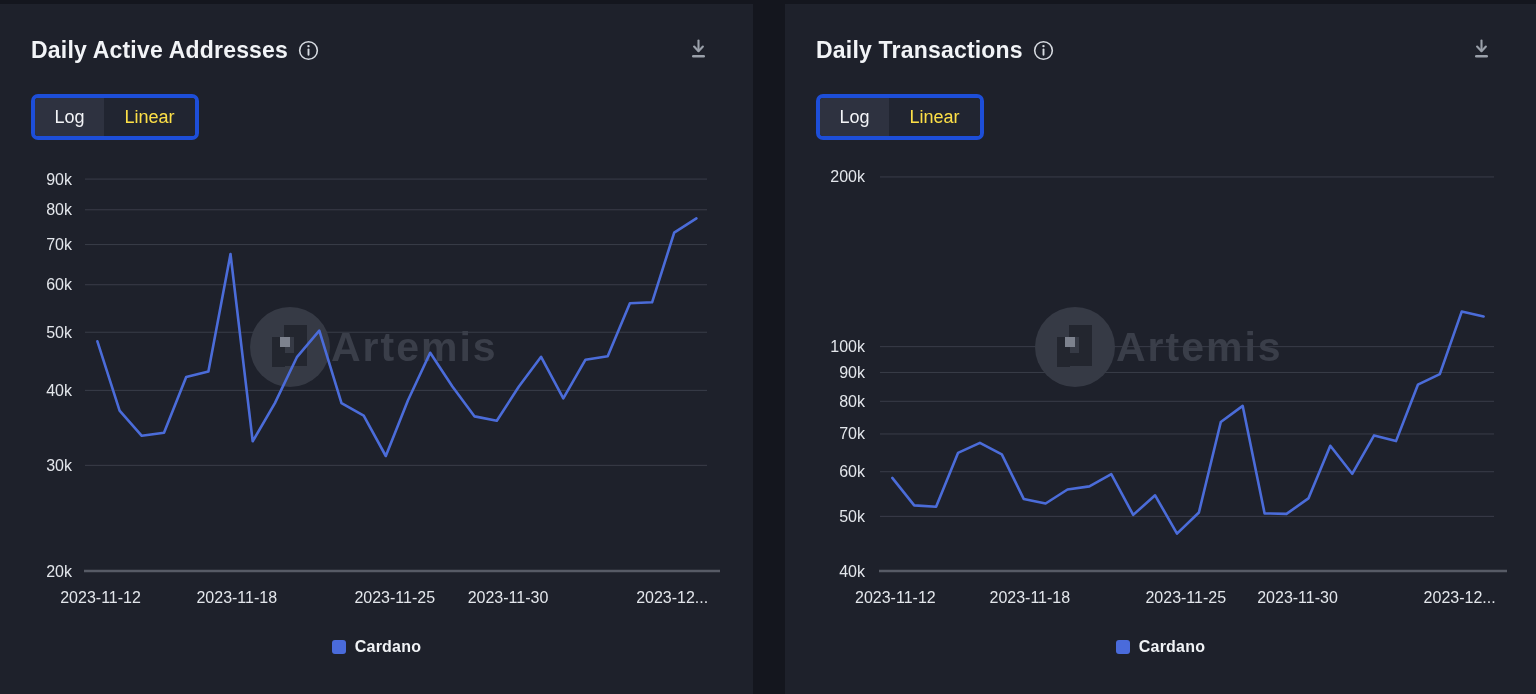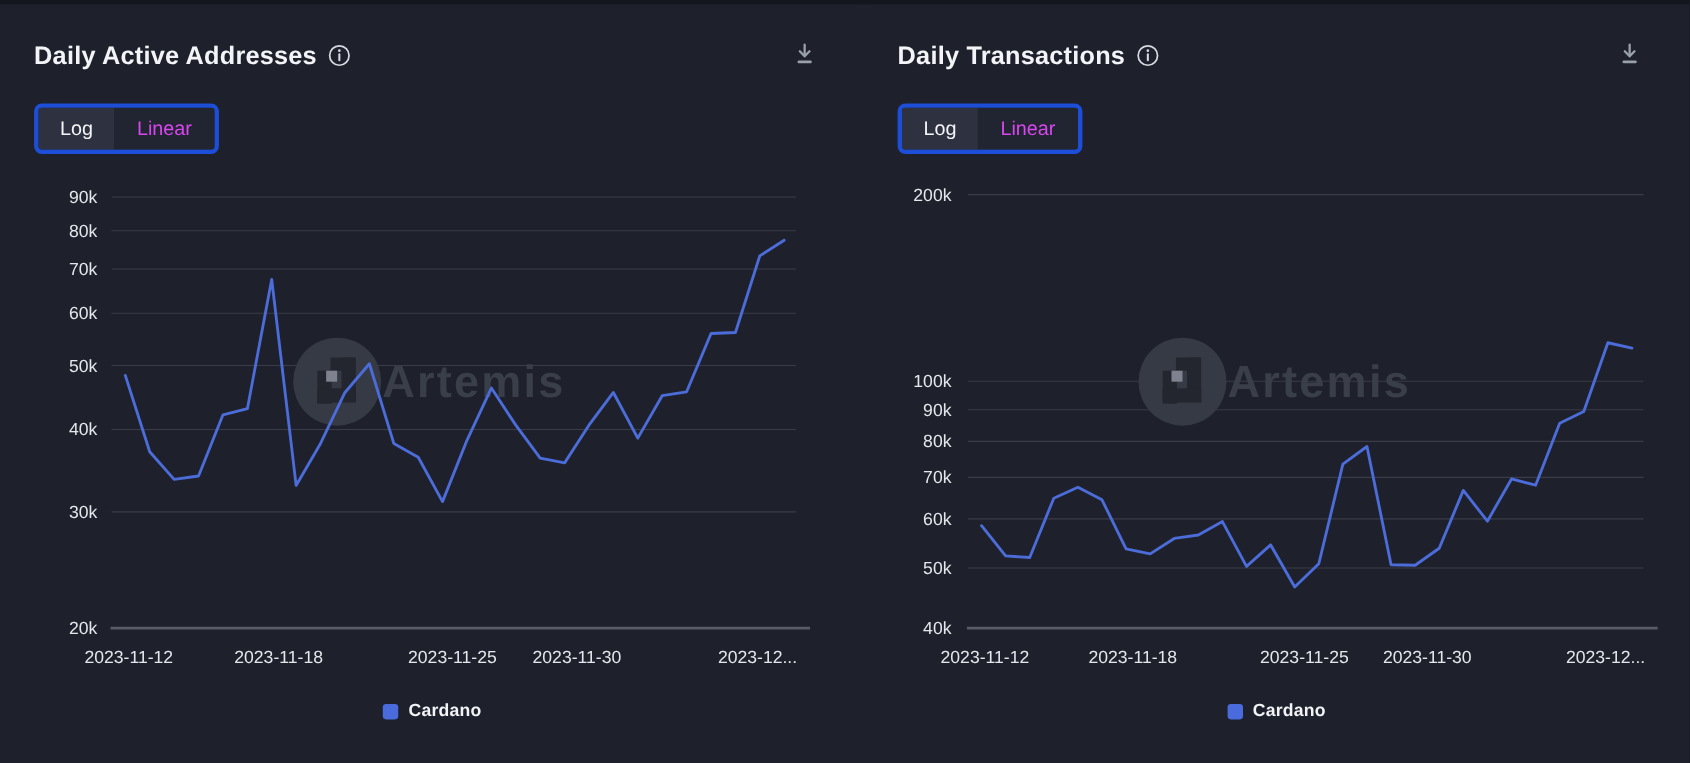--- a/index.html
+++ b/index.html
@@ -3,32 +3,32 @@
 <meta charset="utf-8">
 <style>
   html,body{margin:0;padding:0;}
   body{
     width:1536px;height:694px;position:relative;overflow:hidden;
     background:#14161e;
     font-family:"Liberation Sans",sans-serif;
     -webkit-font-smoothing:antialiased;
   }
   .panel{position:absolute;top:4px;height:690px;background:#1e212b;}
-  #panel-0{left:0;width:753px;padding-left:33px;}
+  #panel-0{left:0;width:753px;}
   #panel-1{left:785px;width:751px;}
 
   .panel-header{position:absolute;top:33px;left:31px;display:flex;align-items:center;gap:10px;}
   .panel-title{margin:0;font-size:23px;font-weight:600;color:#f2f4f7;letter-spacing:.2px;white-space:nowrap;}
   .info-btn{display:flex;align-items:center;background:none;border:none;padding:0;cursor:pointer;}
 
   .dl-btn{position:absolute;top:34px;right:45px;background:none;border:none;padding:0;cursor:pointer;}
 
   .toggle{position:absolute;left:31px;top:90px;height:46px;border:4px solid #1d4ed8;
           border-radius:7px;display:flex;overflow:hidden;box-sizing:border-box;}
-  .toggle .opt{border:none;margin:0;padding:0;font-family:inherit;font-size:18px;color:#d946ef;
+  .toggle .opt{border:none;margin:0;padding:0;font-family:inherit;font-size:18px;color:#fde047;
           background:#212531;cursor:pointer;}
   .toggle .opt.selected{background:#2e3240;color:#f3f4f7;}
   .toggle .opt-log{width:69px;}
   .toggle .opt-linear{width:91px;}
 
   .chart{position:absolute;left:0;top:146px;width:100%;height:470px;display:block;}
 
   .legend{position:absolute;top:634px;left:0;right:0;display:flex;justify-content:center;}
   .legend-item{display:flex;align-items:center;gap:9px;cursor:pointer;}
   .swatch{width:14px;height:14px;border-radius:3px;background:#4a6bdb;}

